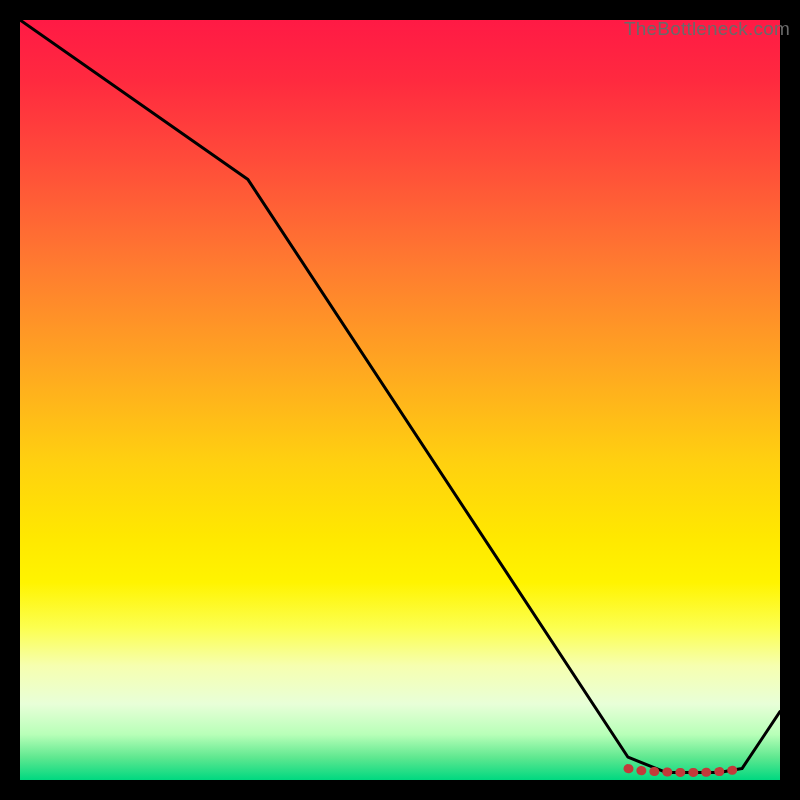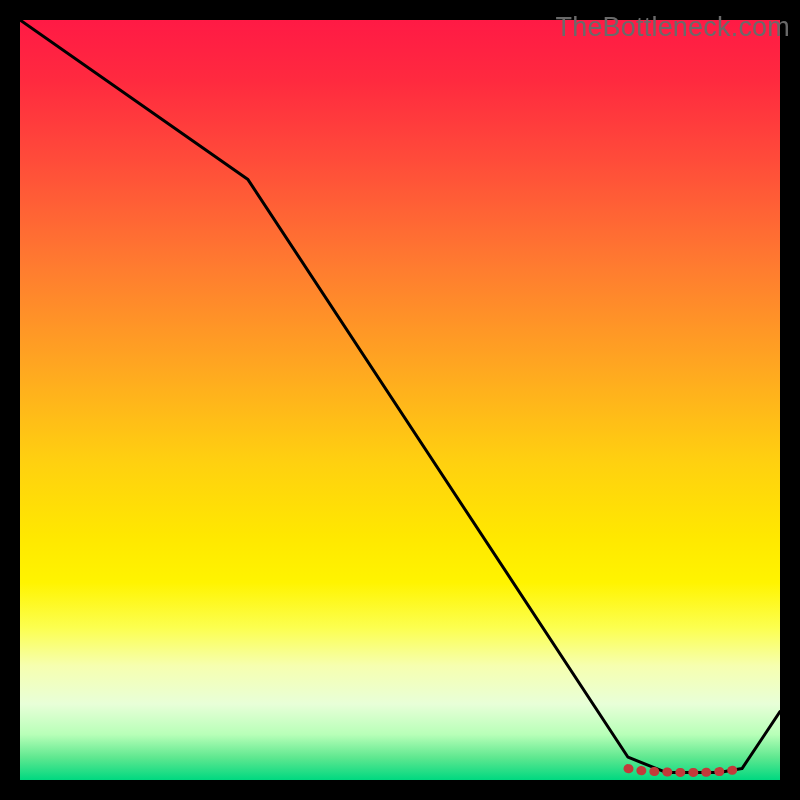--- a/index.html
+++ b/index.html
@@ -43,24 +43,24 @@
   svg.line-layer {
     position: absolute;
     left: 20px;
     top: 20px;
     width: 760px;
     height: 760px;
     pointer-events: none;
   }
   .watermark {
     position: absolute;
-    top: 12px;
+    top: 18px;
     right: 10px;
     color: #6a6a6a;
-    font-size: 27px;
+    font-size: 19px;
     font-weight: 500;
     letter-spacing: 0.2px;
   }
 </style>
 </head>
 <body>
 
 <div class="chart-container">
 
   <div class="plot-area"></div>

